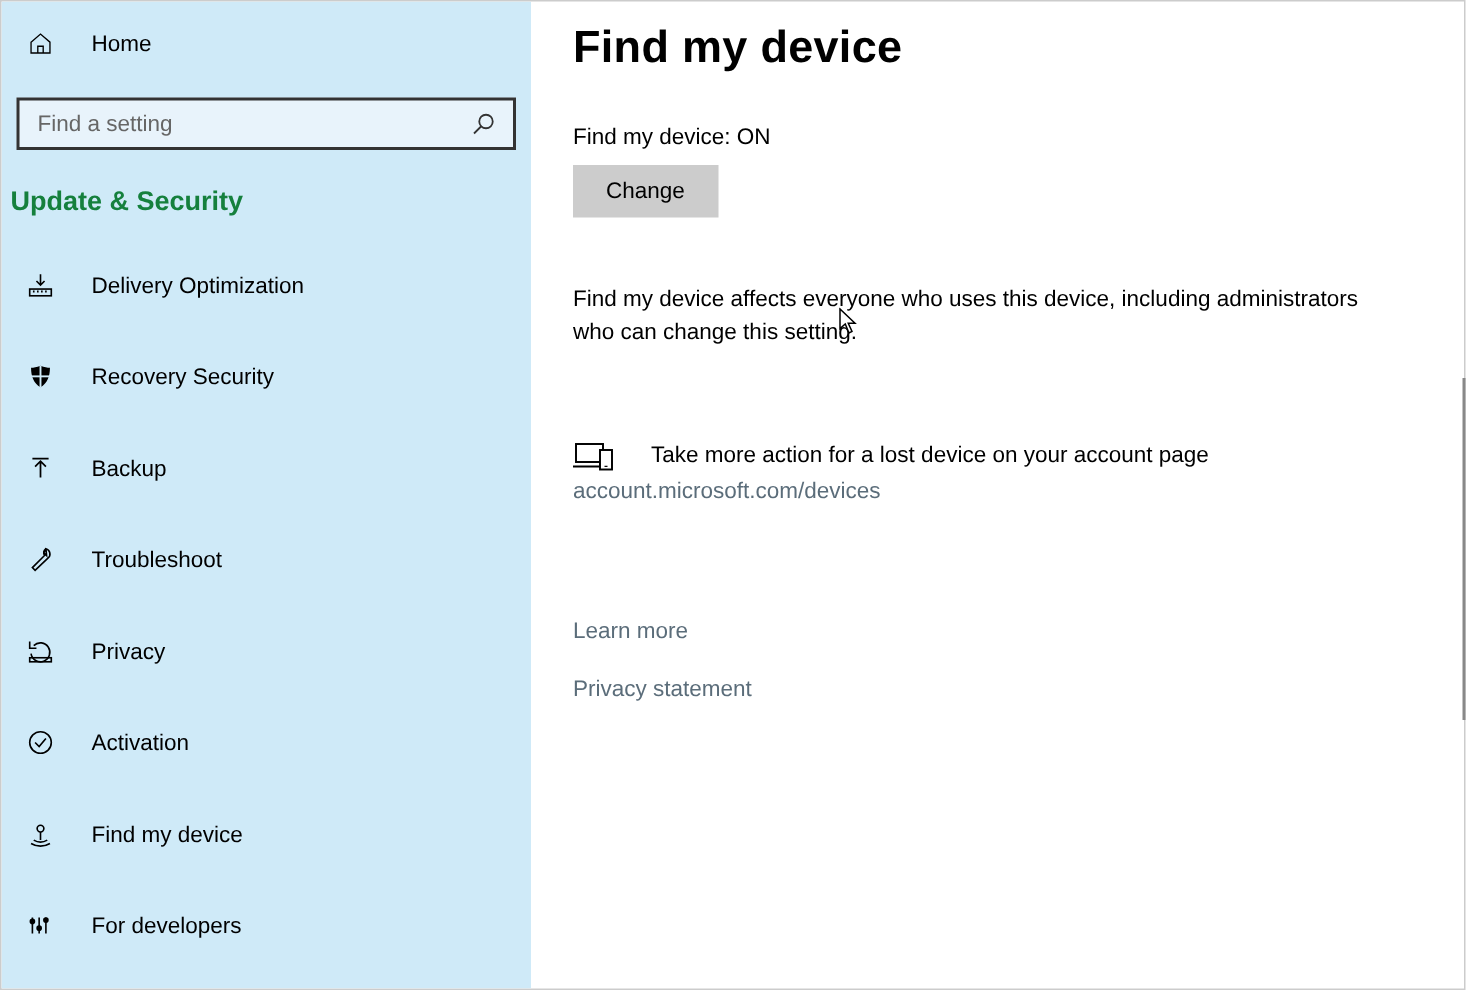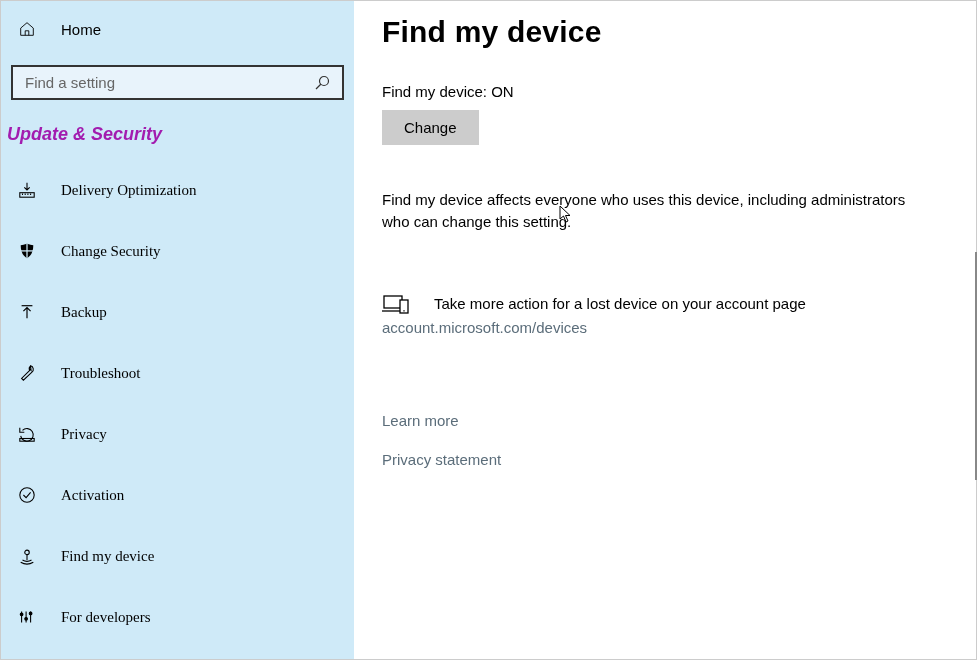--- a/index.html
+++ b/index.html
@@ -53,36 +53,34 @@
       font-size: 15px;
       color: #666;
       flex: 1;
     }
     .search-box input::placeholder { color: #666; }
     .search-icon { font-size: 15px; color: #333; }
     .sidebar-heading {
       font-weight: 600;
       font-size: 18px;
       padding: 6px 0 22px 0;
-      color: #a21caf;
-      font-style: italic;
+      color: #15803d;
     }
     .nav-list {
       list-style: none;
       position: relative;
     }
     .nav-item {
       display: flex;
       align-items: center;
       gap: 24px;
       padding: 13px 10px;
       margin-bottom: 15px;
       cursor: pointer;
       position: relative;
-      font-family: Liberation Serif, serif;
     }
     .nav-icon {
       width: 20px;
       height: 20px;
       display: flex;
       align-items: center;
       justify-content: center;
       flex-shrink: 0;
     }
     .nav-label {
@@ -204,21 +202,21 @@
         </li>
 
         <li class="nav-item">
           <span class="nav-icon">
             <svg width="18" height="18" viewBox="0 0 20 20" fill="#000">
               <path d="M10 2 C7 3 5 3.5 3 3.5 C3 10 5 15 10 18 C15 15 17 10 17 3.5 C15 3.5 13 3 10 2 Z"></path>
               <rect x="9.3" y="2" width="1.4" height="16" fill="#cfeaf8"></rect>
               <rect x="3" y="9.2" width="14" height="1.4" fill="#cfeaf8"></rect>
             </svg>
           </span>
-          <span class="nav-label">Change Security</span>
+          <span class="nav-label">Recovery Security</span>
         </li>
 
         <li class="nav-item">
           <span class="nav-icon">
             <svg width="18" height="18" viewBox="0 0 20 20" fill="none" stroke="#000" stroke-width="1.3">
               <path d="M10 17 L10 5 M6 9 l4 -4 l4 4"></path>
               <path d="M4 3 h12"></path>
             </svg>
           </span>
           <span class="nav-label">Backup</span>

